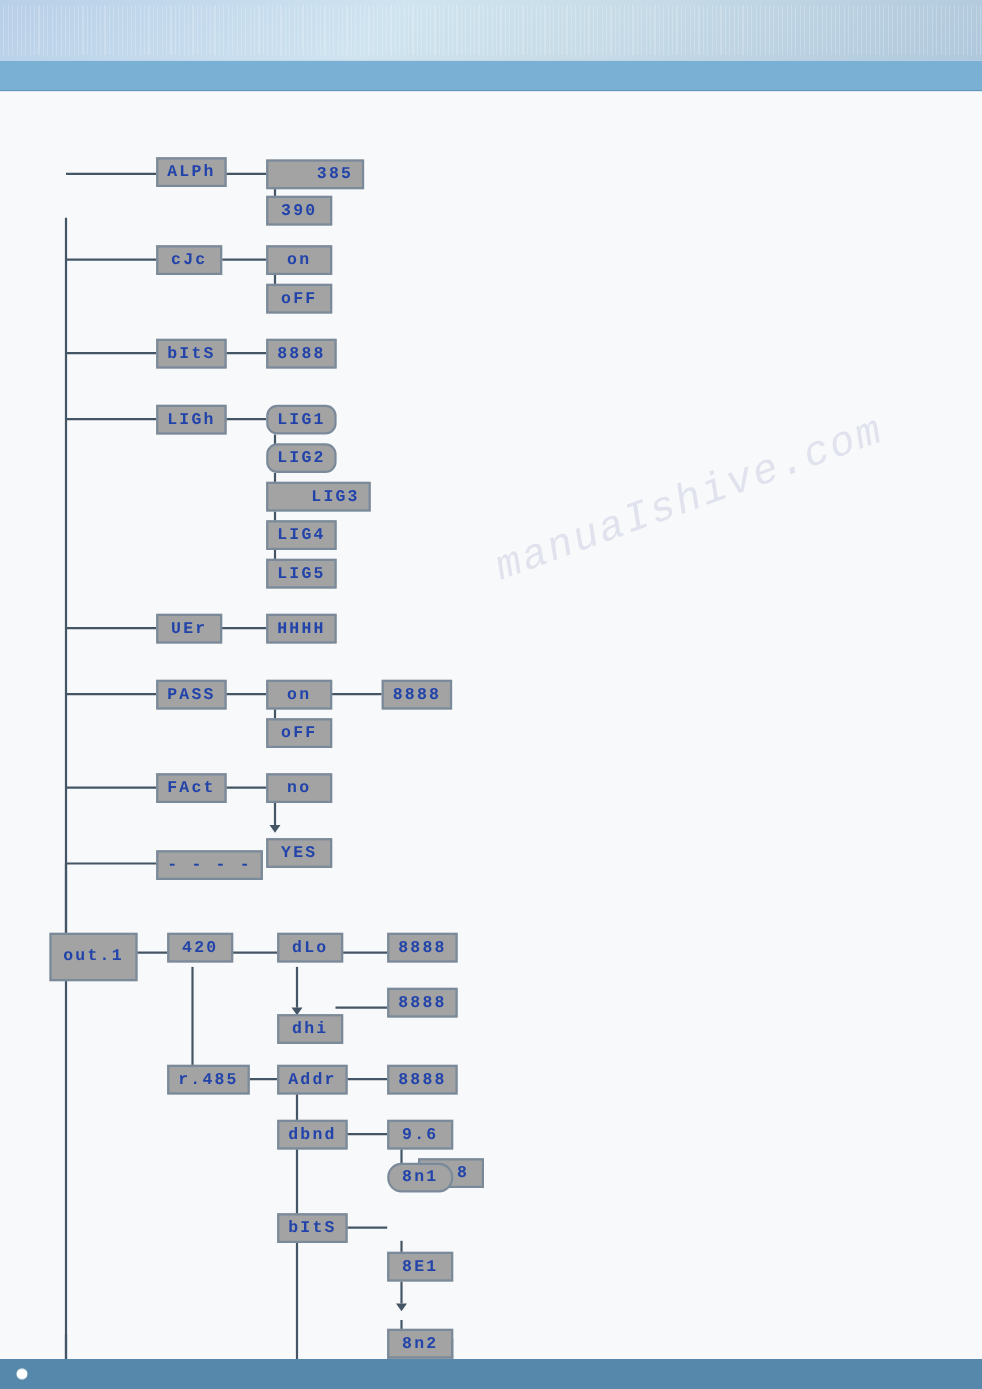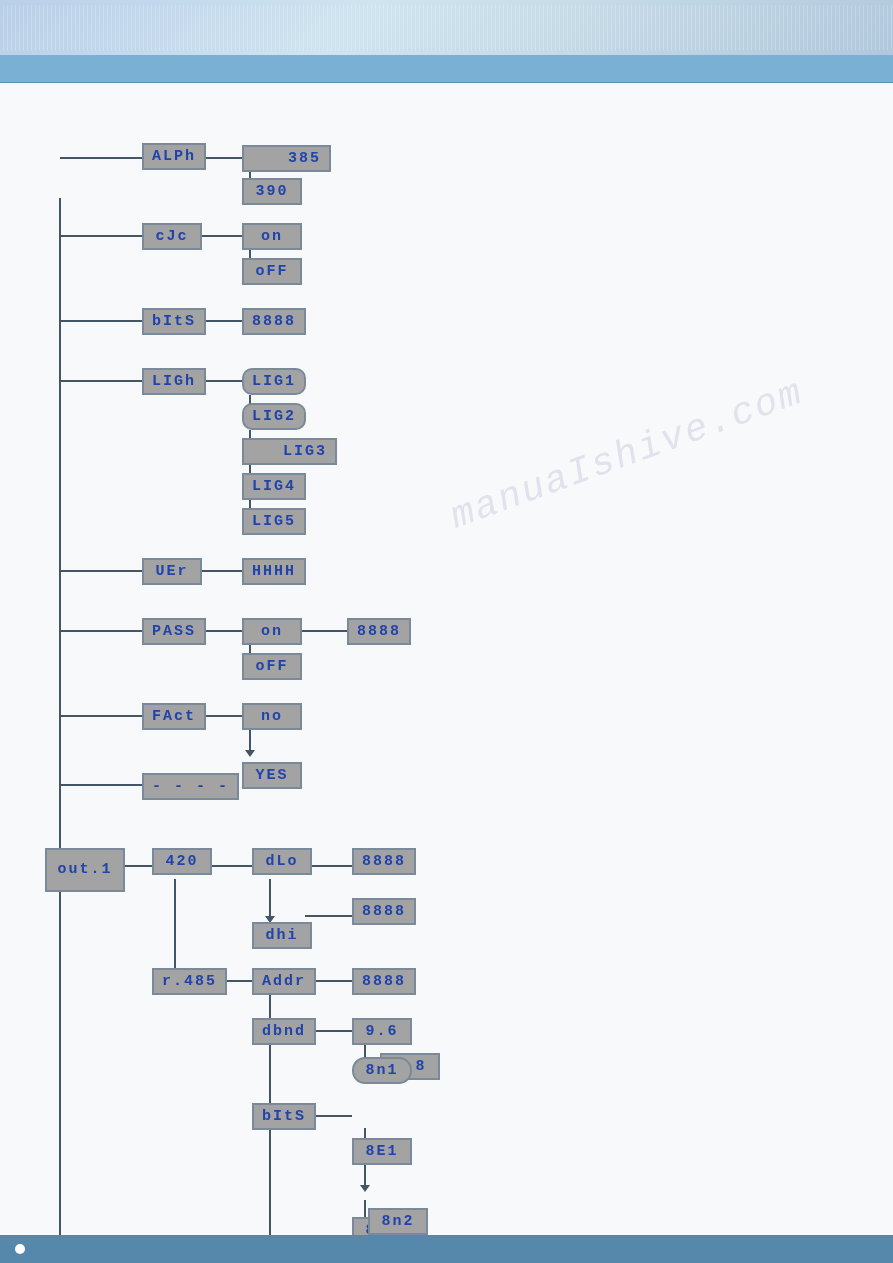--- a/index.html
+++ b/index.html
@@ -251,21 +251,21 @@
     <div class="lcd-box" style="left:132px;top:855px;">r.485</div>
     <div class="lcd-box" style="left:232px;top:855px;">Addr</div>
     <div class="lcd-box" style="left:332px;top:855px;">8888</div>
     <div class="lcd-box" style="left:232px;top:905px;">dbnd</div>
     <div class="lcd-box" style="left:332px;top:905px;"> 9.6</div>
     <div class="lcd-box" style="left:340px;top:940px;margin-left:20px;"> 4.8</div>
     <div class="lcd-box" style="left:232px;top:990px;">bItS</div>
     <div class="lcd-box" style="left:332px;top:944px;border-radius:13px;">8n1</div>
     <div class="lcd-box" style="left:332px;top:1025px;">8E1</div>
     <div class="lcd-box" style="left:332px;top:1060px;margin-top:44px;">8o1</div>
-    <div class="lcd-box" style="left:348px;top:1095px;">8n2</div>
+    <div class="lcd-box" style="left:332px;top:1095px;">8n2</div>
 
     <div class="lcd-box" style="left:232px;top:1135px;">- - - -</div>
 
   </div>
 
   <div class="footer" style="position:fixed;bottom:0;left:0;right:0;">
     <div class="footer-dot"></div>
   </div>
 </div>
 

